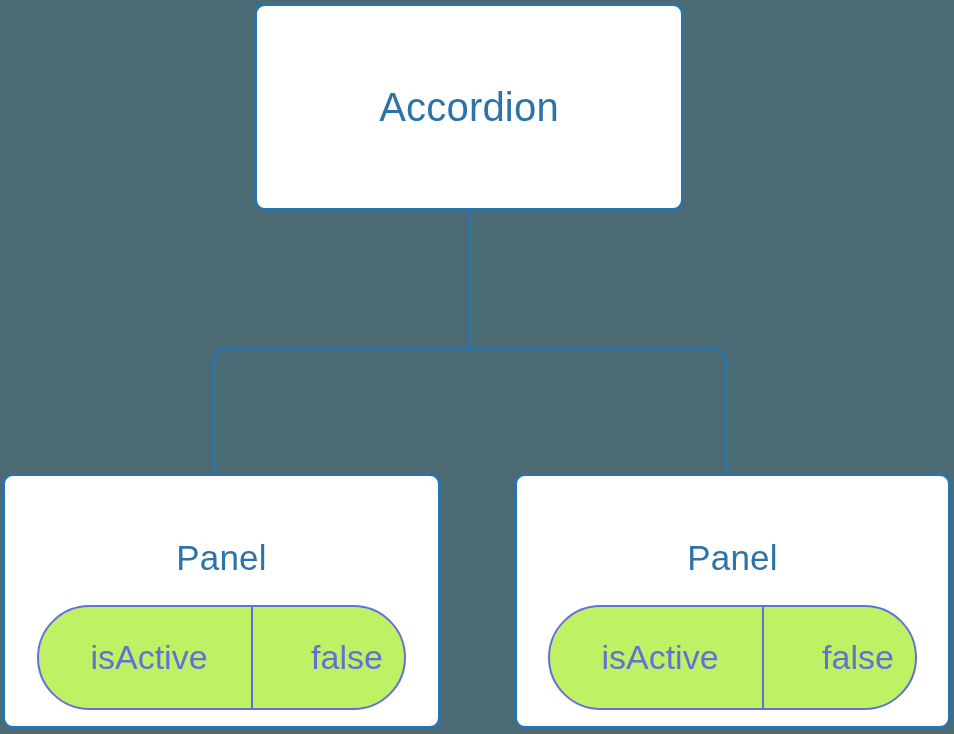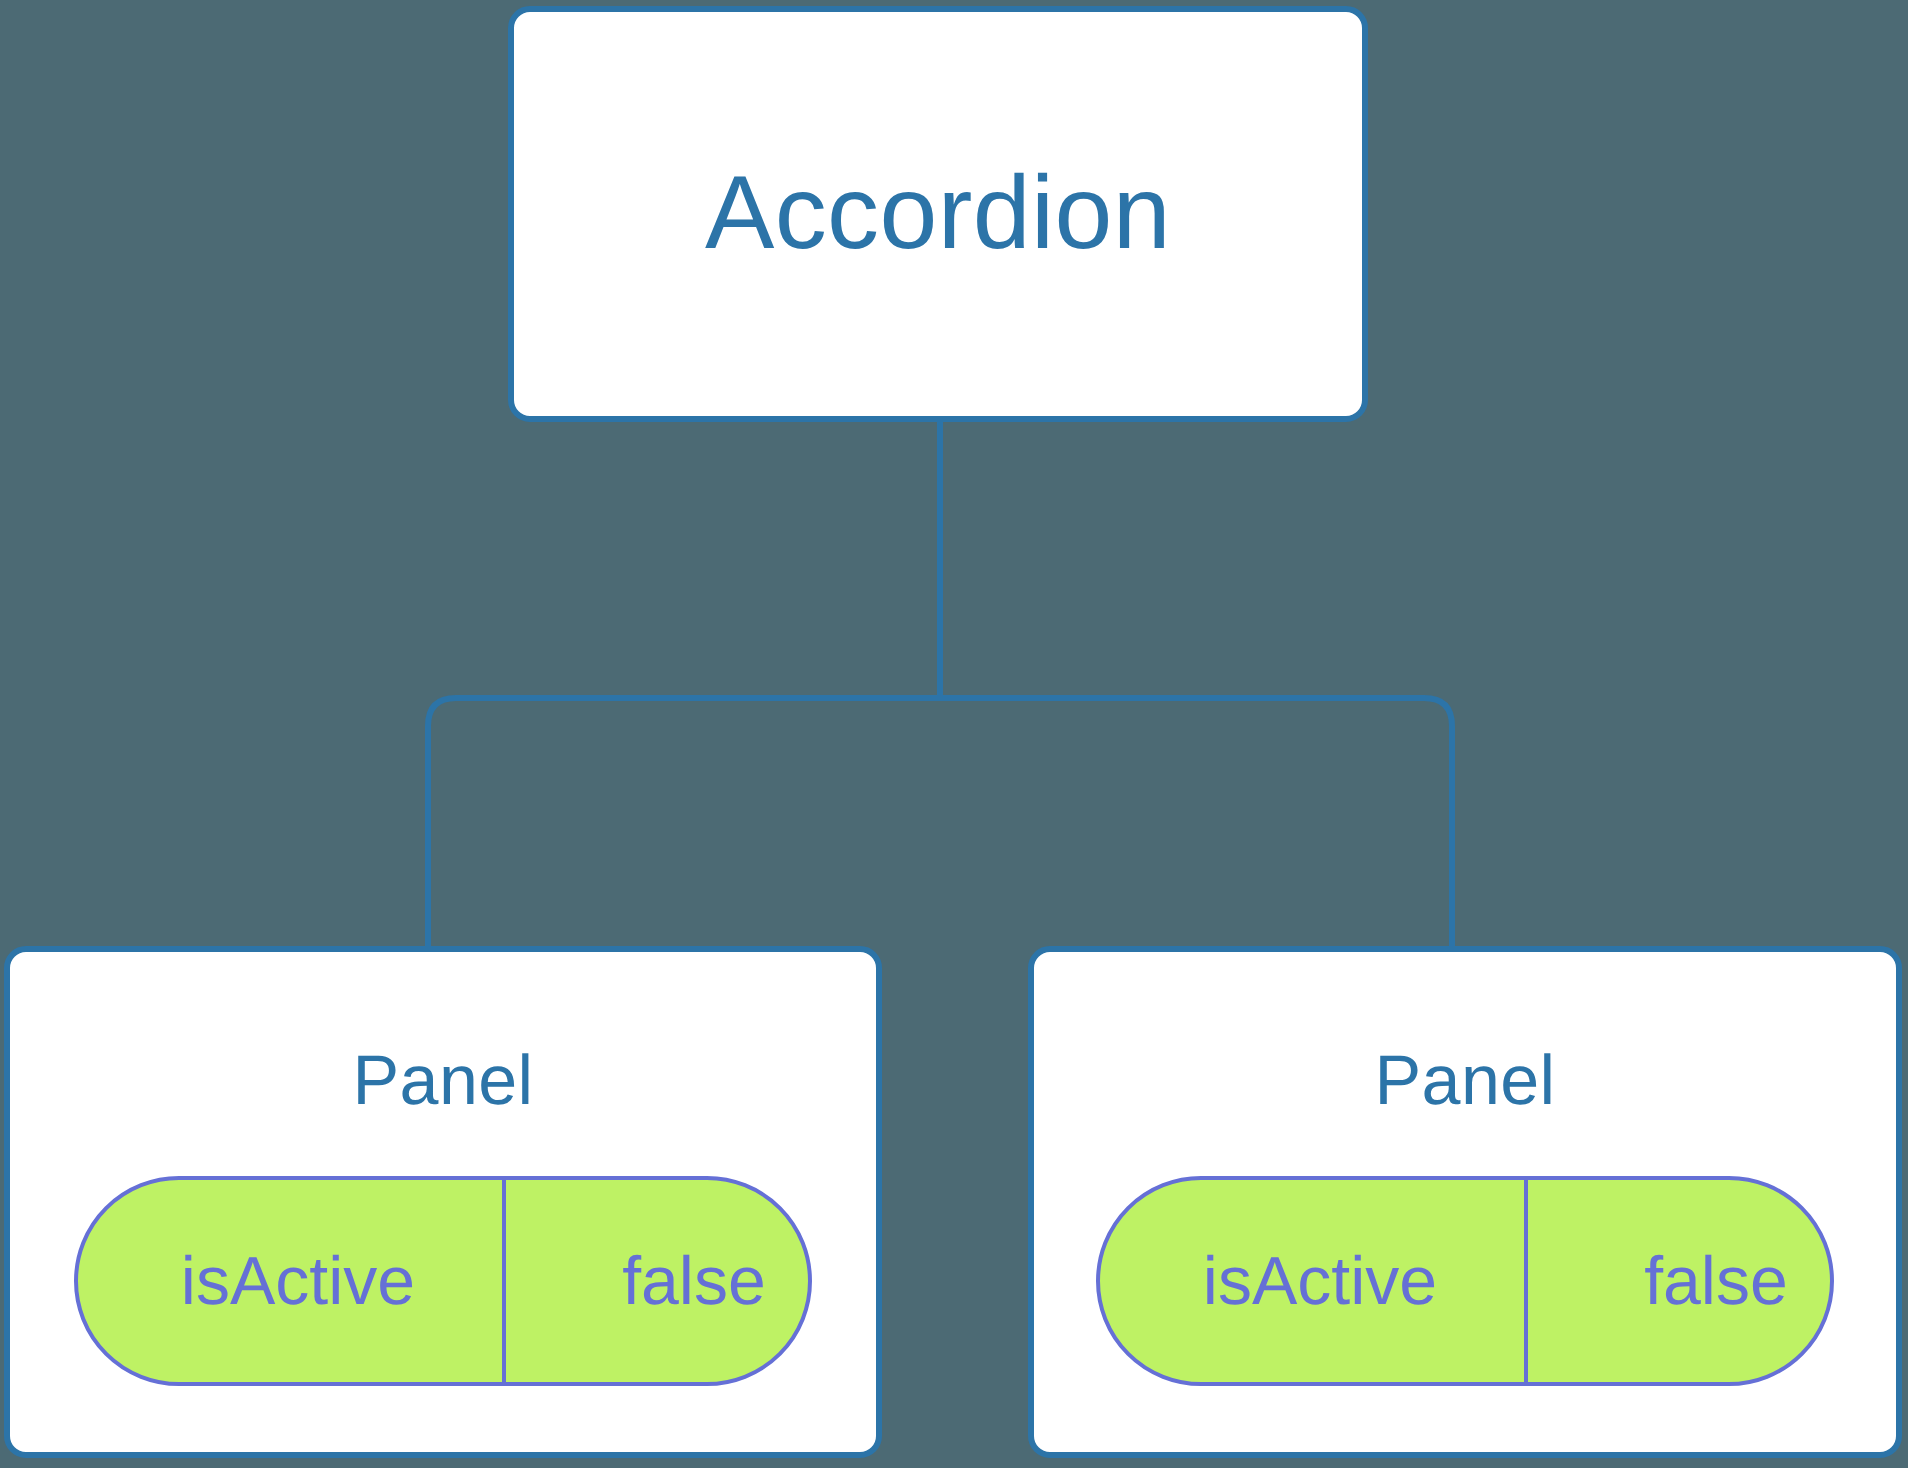--- a/index.html
+++ b/index.html
@@ -52,29 +52,29 @@
 
   
   #node-accordion {
     left: 254px;
     top: 3px;
     width: 430px;
     height: 208px;
     justify-content: center;
   }
   #node-accordion .node-title {
-    font-size: 52px;
+    font-size: 40px;
     line-height: 1;
   }
 
   
   .panel-node {
     top: 473px;
     height: 256px;
-    justify-content: flex-start;
+    justify-content: center;
   }
   #node-panel-left  { left: 2px;   width: 439px; }
   #node-panel-right { left: 514px; width: 437px; }
 
   .panel-node .node-title {
     font-size: 35px;
     line-height: 1;
     margin-top: 47px;
   }
 

